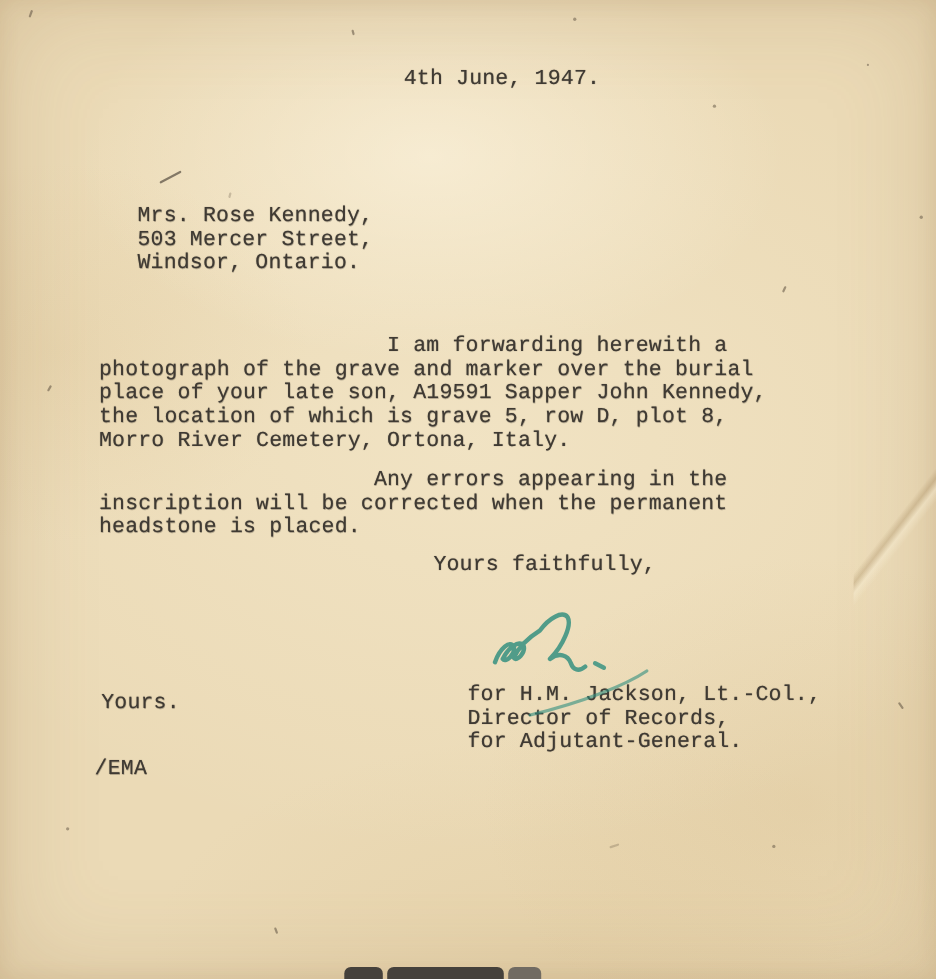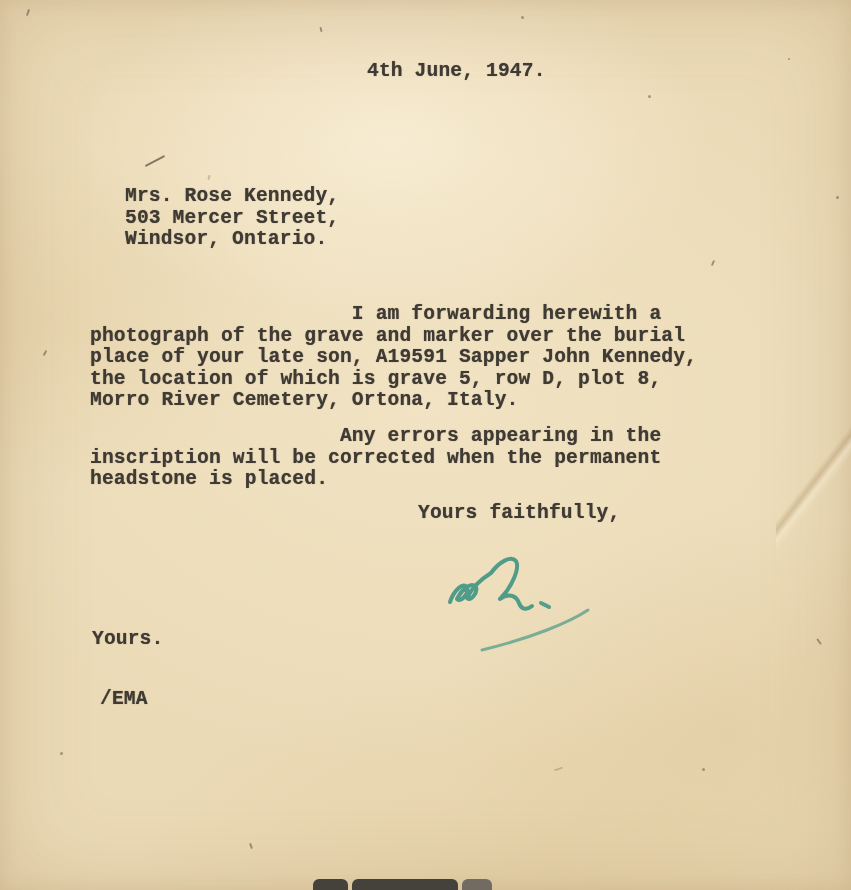--- a/index.html
+++ b/index.html
@@ -1,21 +1,20 @@
 <!DOCTYPE html>
 <html><head>
 <meta charset="utf-8">
 <style>
   html,body{margin:0;padding:0;background:#d8cba8;}
   .screen{
     position:relative;
     width:851px;height:890px;
     overflow:hidden;
     font-family:"Liberation Mono","DejaVu Sans Mono",monospace;
-    font-weight:bold;
   }
   
   .paper{
     position:absolute;inset:0;
     background:
       radial-gradient(ellipse 520px 300px at 46% 16%, rgba(255,248,230,.55), transparent 62%),
       radial-gradient(ellipse 760px 520px at 50% 45%, rgba(250,241,216,.38), transparent 72%),
       radial-gradient(ellipse 420px 320px at 86% 82%, rgba(203,172,118,.20), transparent 70%),
       radial-gradient(ellipse 320px 240px at 6% 36%, rgba(208,178,124,.22), transparent 72%),
       radial-gradient(ellipse 500px 260px at 60% 97%, rgba(212,184,132,.20), transparent 75%),
@@ -33,24 +32,24 @@
     line-height:21.5px;
     letter-spacing:.2px;
     color:#3f3a33;
     text-shadow:0 0 1px rgba(63,58,51,.55), .4px .4px 0 rgba(63,58,51,.28);
   }
   .date-line{left:367px;top:61px;}
   .recipient{left:90px;top:186px;margin-left:35px;}
   .salutation{left:90px;top:266px;}
   .para1{left:90px;top:304px;}
   .para2{left:90px;top:426px;}
-  .closing{left:418px;top:503px;text-align:center;}
+  .closing{left:394px;top:503px;text-align:center;}
   .signoff{left:425px;top:621px;}
   .encl{left:92px;top:629px;}
-  .initials{left:100px;top:689px;}
+  .initials{left:86px;top:689px;}
   
   .signature{position:absolute;left:420px;top:550px;pointer-events:none;}
   
   .pencil-mark{
     position:absolute;left:144px;top:160px;width:22px;height:2px;
     background:rgba(95,85,72,.75);transform:rotate(-28deg);border-radius:2px;
   }
   
   .crease{
     position:absolute;right:0;top:415px;width:75px;height:140px;pointer-events:none;
@@ -77,20 +76,23 @@
 Windsor, Ontario.</div>
   <div class="tw para1">                      I am forwarding herewith a
 photograph of the grave and marker over the burial
 place of your late son, A19591 Sapper John Kennedy,
 the location of which is grave 5, row D, plot 8,
 Morro River Cemetery, Ortona, Italy.</div>
   <div class="tw para2">                     Any errors appearing in the
 inscription will be corrected when the permanent
 headstone is placed.</div>
   <div class="tw closing">Yours faithfully,</div>
+  <div class="tw signoff">for H.M. Jackson, Lt.-Col.,
+Director of Records,
+for Adjutant-General.</div>
   <div class="tw encl">Yours.</div>
   <div class="tw initials">/EMA</div>
 
   <svg class="signature" width="200" height="120" viewBox="0 0 200 120">
     <g fill="none" stroke="#2e8e7e" stroke-linecap="round" stroke-linejoin="round">
       <path d="M30,52 C34,40 44,31 47,38 C49,44 40,53 37,49 C42,39 52,31 56,37 C58,43 50,52 47,48 C52,37 63,28 71,23 C79,12 91,5 96,11 C100,18 92,37 80,49 C88,43 96,45 99,53 C101,59 106,61 112,56" stroke-width="4" opacity="0.82"></path>
       <path d="M121,53 l8,4" stroke-width="4" opacity="0.8"></path>
       <path d="M168,60 C150,72 112,88 62,100" stroke-width="3" opacity="0.6"></path>
     </g>
   </svg>

